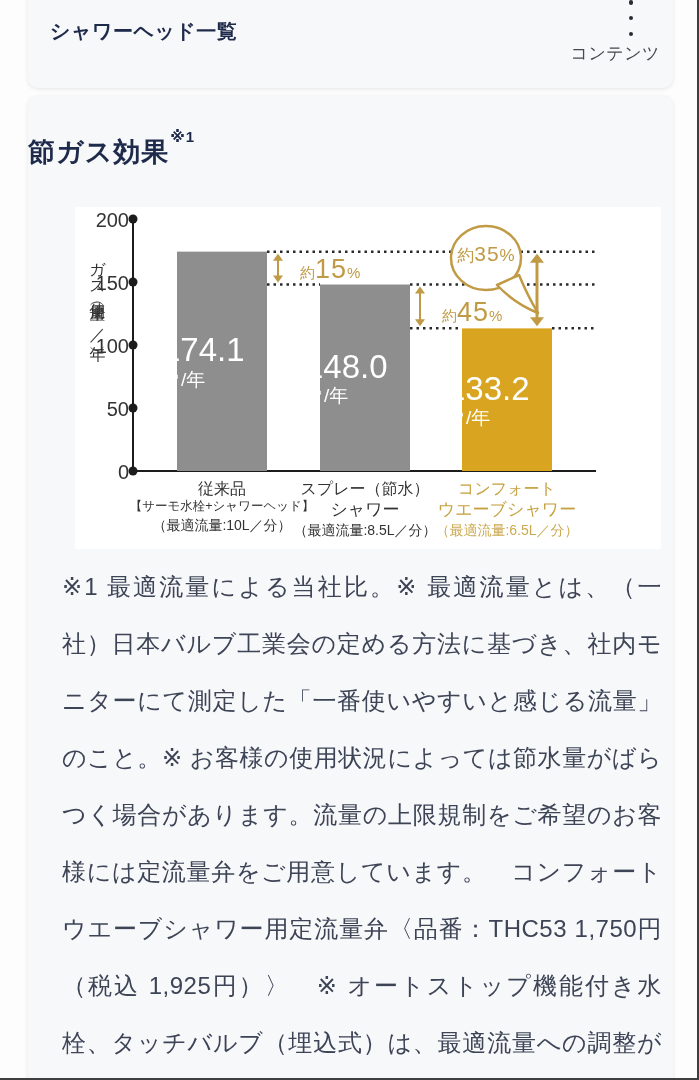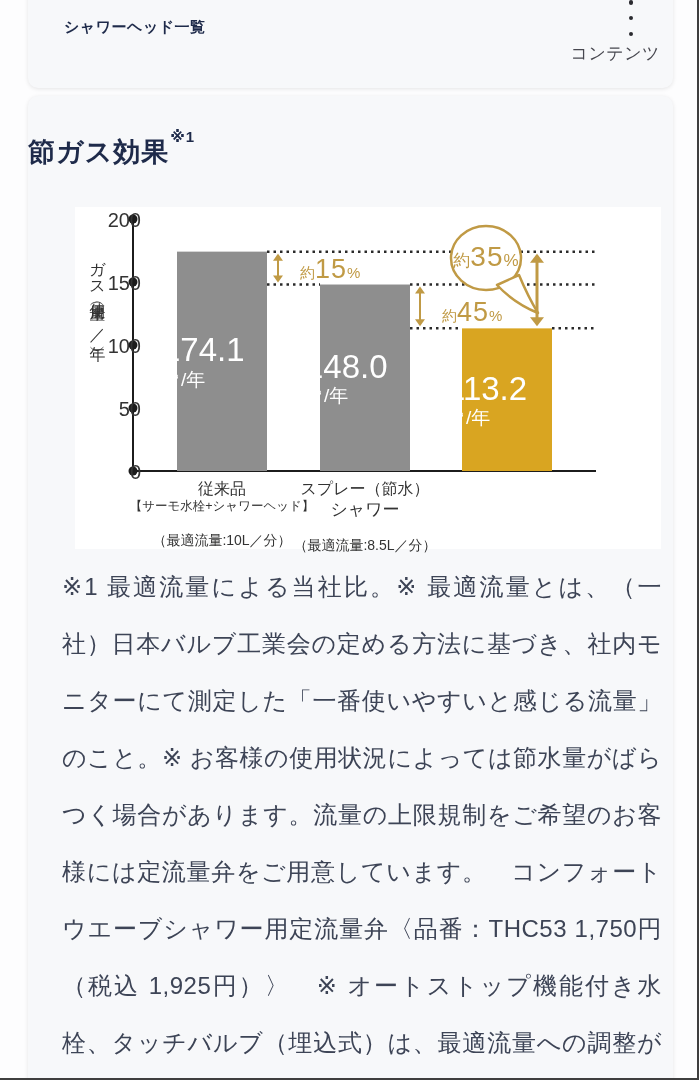--- a/index.html
+++ b/index.html
@@ -34,22 +34,22 @@
   }
   .content-card{
     top:96px;
     height:1000px;
     border-radius:10px 10px 0 0;
     z-index:2;
   }
   
   .header-title{
     position:absolute;
-    left:36px; top:30px;
-    font-size:15px;
+    left:22px; top:30px;
+    font-size:20px;
     font-weight:bold;
     color:var(--title-navy);
     letter-spacing:.5px;
   }
   .kebab{
     position:absolute;
     left:588px; top:12px;
     width:30px; height:36px;
     display:flex; flex-direction:column;
     align-items:center; justify-content:space-between;
@@ -80,21 +80,21 @@
   }
   
   .chart-box{
     position:absolute;
     left:47px; top:111px;
     width:586px; height:342px;
     background:#FFFFFF;
   }
   .chart-box svg{position:absolute;left:0;top:0;}
   .ytick{
-    position:absolute; left:16px; width:50px;
+    position:absolute; left:4px; width:50px;
     text-align:right;
     font-size:20px; color:#333;
     line-height:20px;
   }
   .y-axis-title{
     position:absolute;
     left:9px; top:43px; height:180px; width:26px;
     writing-mode:vertical-rl;
     text-orientation:mixed;
     font-size:16px; color:#333;
@@ -121,34 +121,34 @@
   .ann .pre,.ann .suf{font-size:15px;}
   .ann .val{font-size:27px;letter-spacing:1px;}
   .bubble-text{
     position:absolute;
     left:371px; top:36px; width:80px;
     text-align:center;
     color:var(--annotation-gold);
     line-height:1;
   }
   .bubble-text .pre,.bubble-text .suf{font-size:17px;}
-  .bubble-text .val{font-size:28px;letter-spacing:1px;}
+  .bubble-text .val{font-size:21px;letter-spacing:1px;}
   .xlabel{
     position:absolute;
     top:272px;
     transform:translateX(-50%);
     text-align:center;
     color:#333;
     line-height:1.25;
     white-space:nowrap;
   }
   .xlabel .l1{font-size:16px;display:block;}
   .xlabel .l2{font-size:12.5px;display:block;}
   .xlabel.big2 .l2{font-size:17px;text-align:center;}
-  .xlabel .l3{font-size:14px;display:block;margin-top:17px;}
+  .xlabel .l3{font-size:14px;display:block;margin-top:2px;}
   .xlabel.gold{color:#C6A03E;}
   .xlabel.gold .l3{opacity:.9;}
   
   .footnote{
     position:absolute;
     left:34px; top:462px;
     width:600px;
     font-size:24px;
     line-height:57px;
     letter-spacing:.5px;
@@ -240,31 +240,36 @@
 
     <div class="xlabel" style="left:147px">
       <span class="l1">従来品</span>
       <span class="l2">【サーモ水栓+シャワーヘッド】</span>
       <span class="l3">（最適流量:10L／分）</span>
     </div>
     <div class="xlabel big2" style="left:290px">
       <span class="l1">スプレー（節水）</span>
       <span class="l2">シャワー</span>
       <span class="l3">（最適流量:8.5L／分）</span>
+    </div>
+    <div class="xlabel big2 gold" style="left:432px">
+      <span class="l1">コンフォート</span>
+      <span class="l2">ウエーブシャワー</span>
+      <span class="l3">（最適流量:6.5L／分）</span>
     </div>
   <div class="bar-value" style="left: 147px; top: 154.317px;">
         <span class="v">174.1</span>
         <span class="u">㎥/年</span>
       </div>
       <div class="bar-value" style="left: 290px; top: 170.76px;">
         <span class="v">148.0</span>
         <span class="u">㎥/年</span>
       </div>
       <div class="bar-value" style="left: 432px; top: 192.684px;">
-        <span class="v">113.2</span>
+        <span class="v">133.2</span>
         <span class="u">㎥/年</span>
       </div>
     </div>
 
   <p class="footnote">※1 最適流量による当社比。※ 最適流量とは、（一社）日本バルブ工業会の定める方法に基づき、社内モニターにて測定した「一番使いやすいと感じる流量」のこと。※ お客様の使用状況によっては節水量がばらつく場合があります。流量の上限規制をご希望のお客様には定流量弁をご用意しています。　コンフォートウエーブシャワー用定流量弁〈品番：THC53 1,750円（税込 1,925円）〉　※ オートストップ機能付き水栓、タッチバルブ（埋込式）は、最適流量への調整が必要です。</p>
 </div>
 
 <div class="screen-edge-right"></div>
 <div class="screen-edge-bottom"></div>
 

